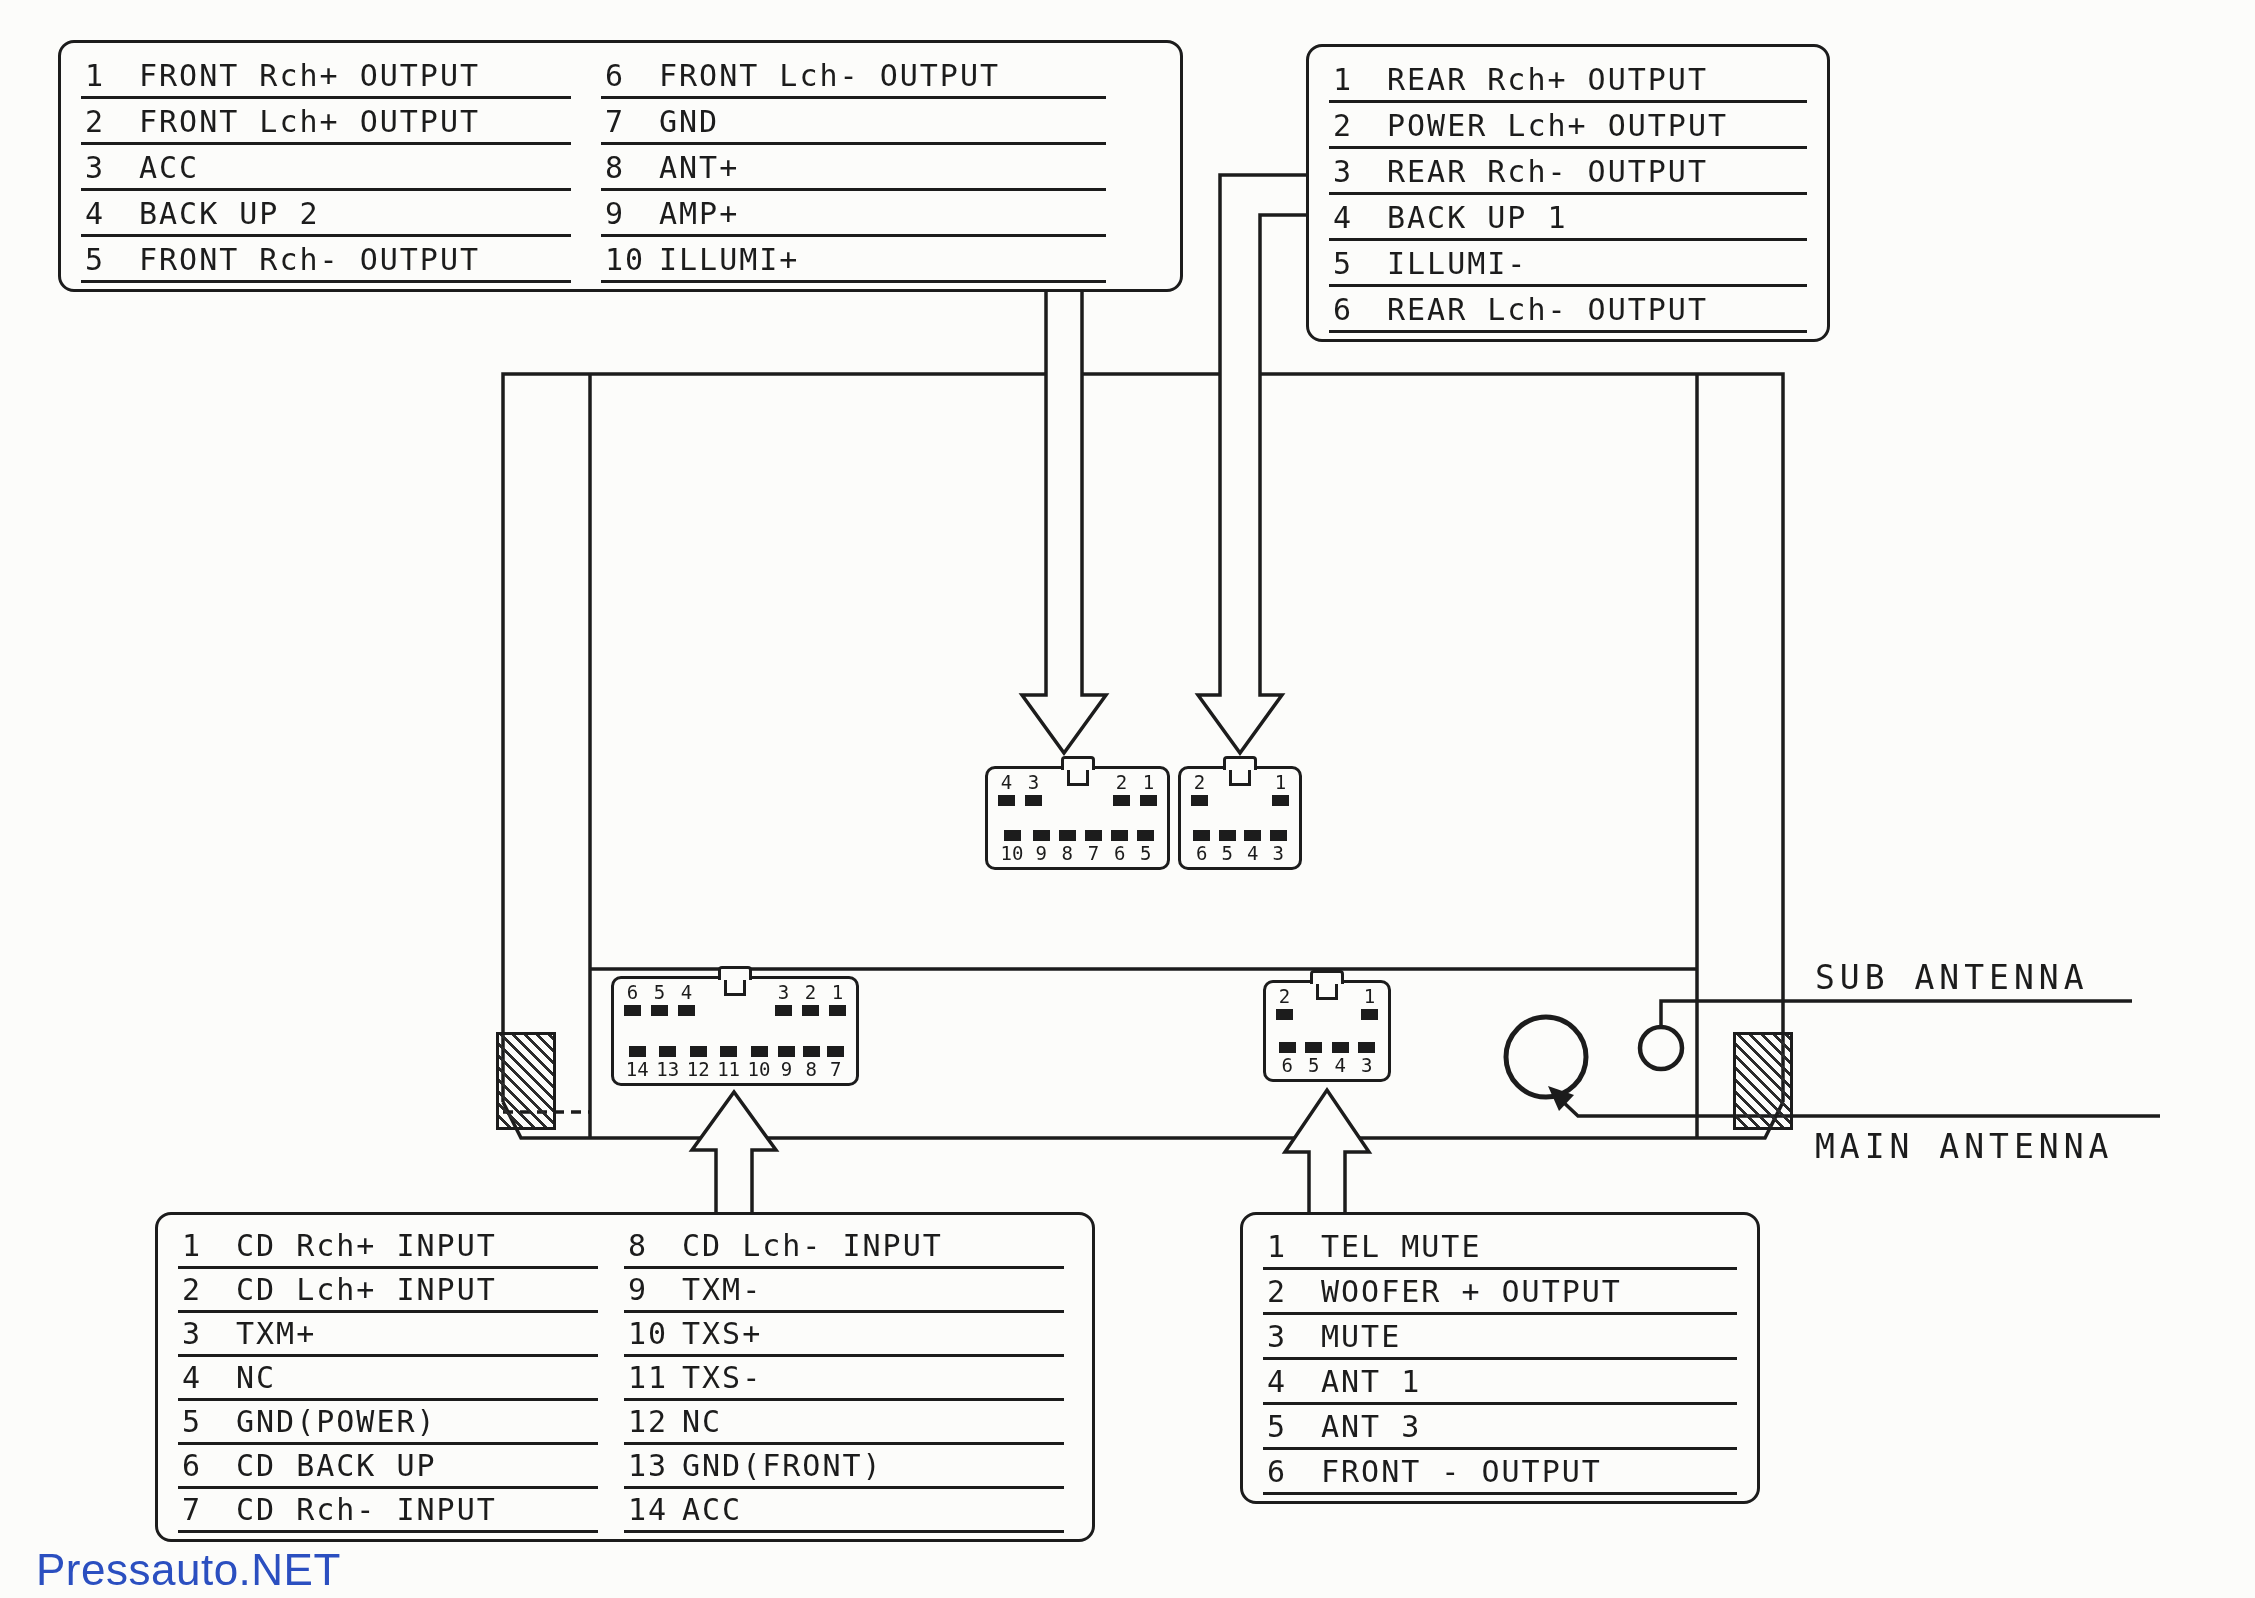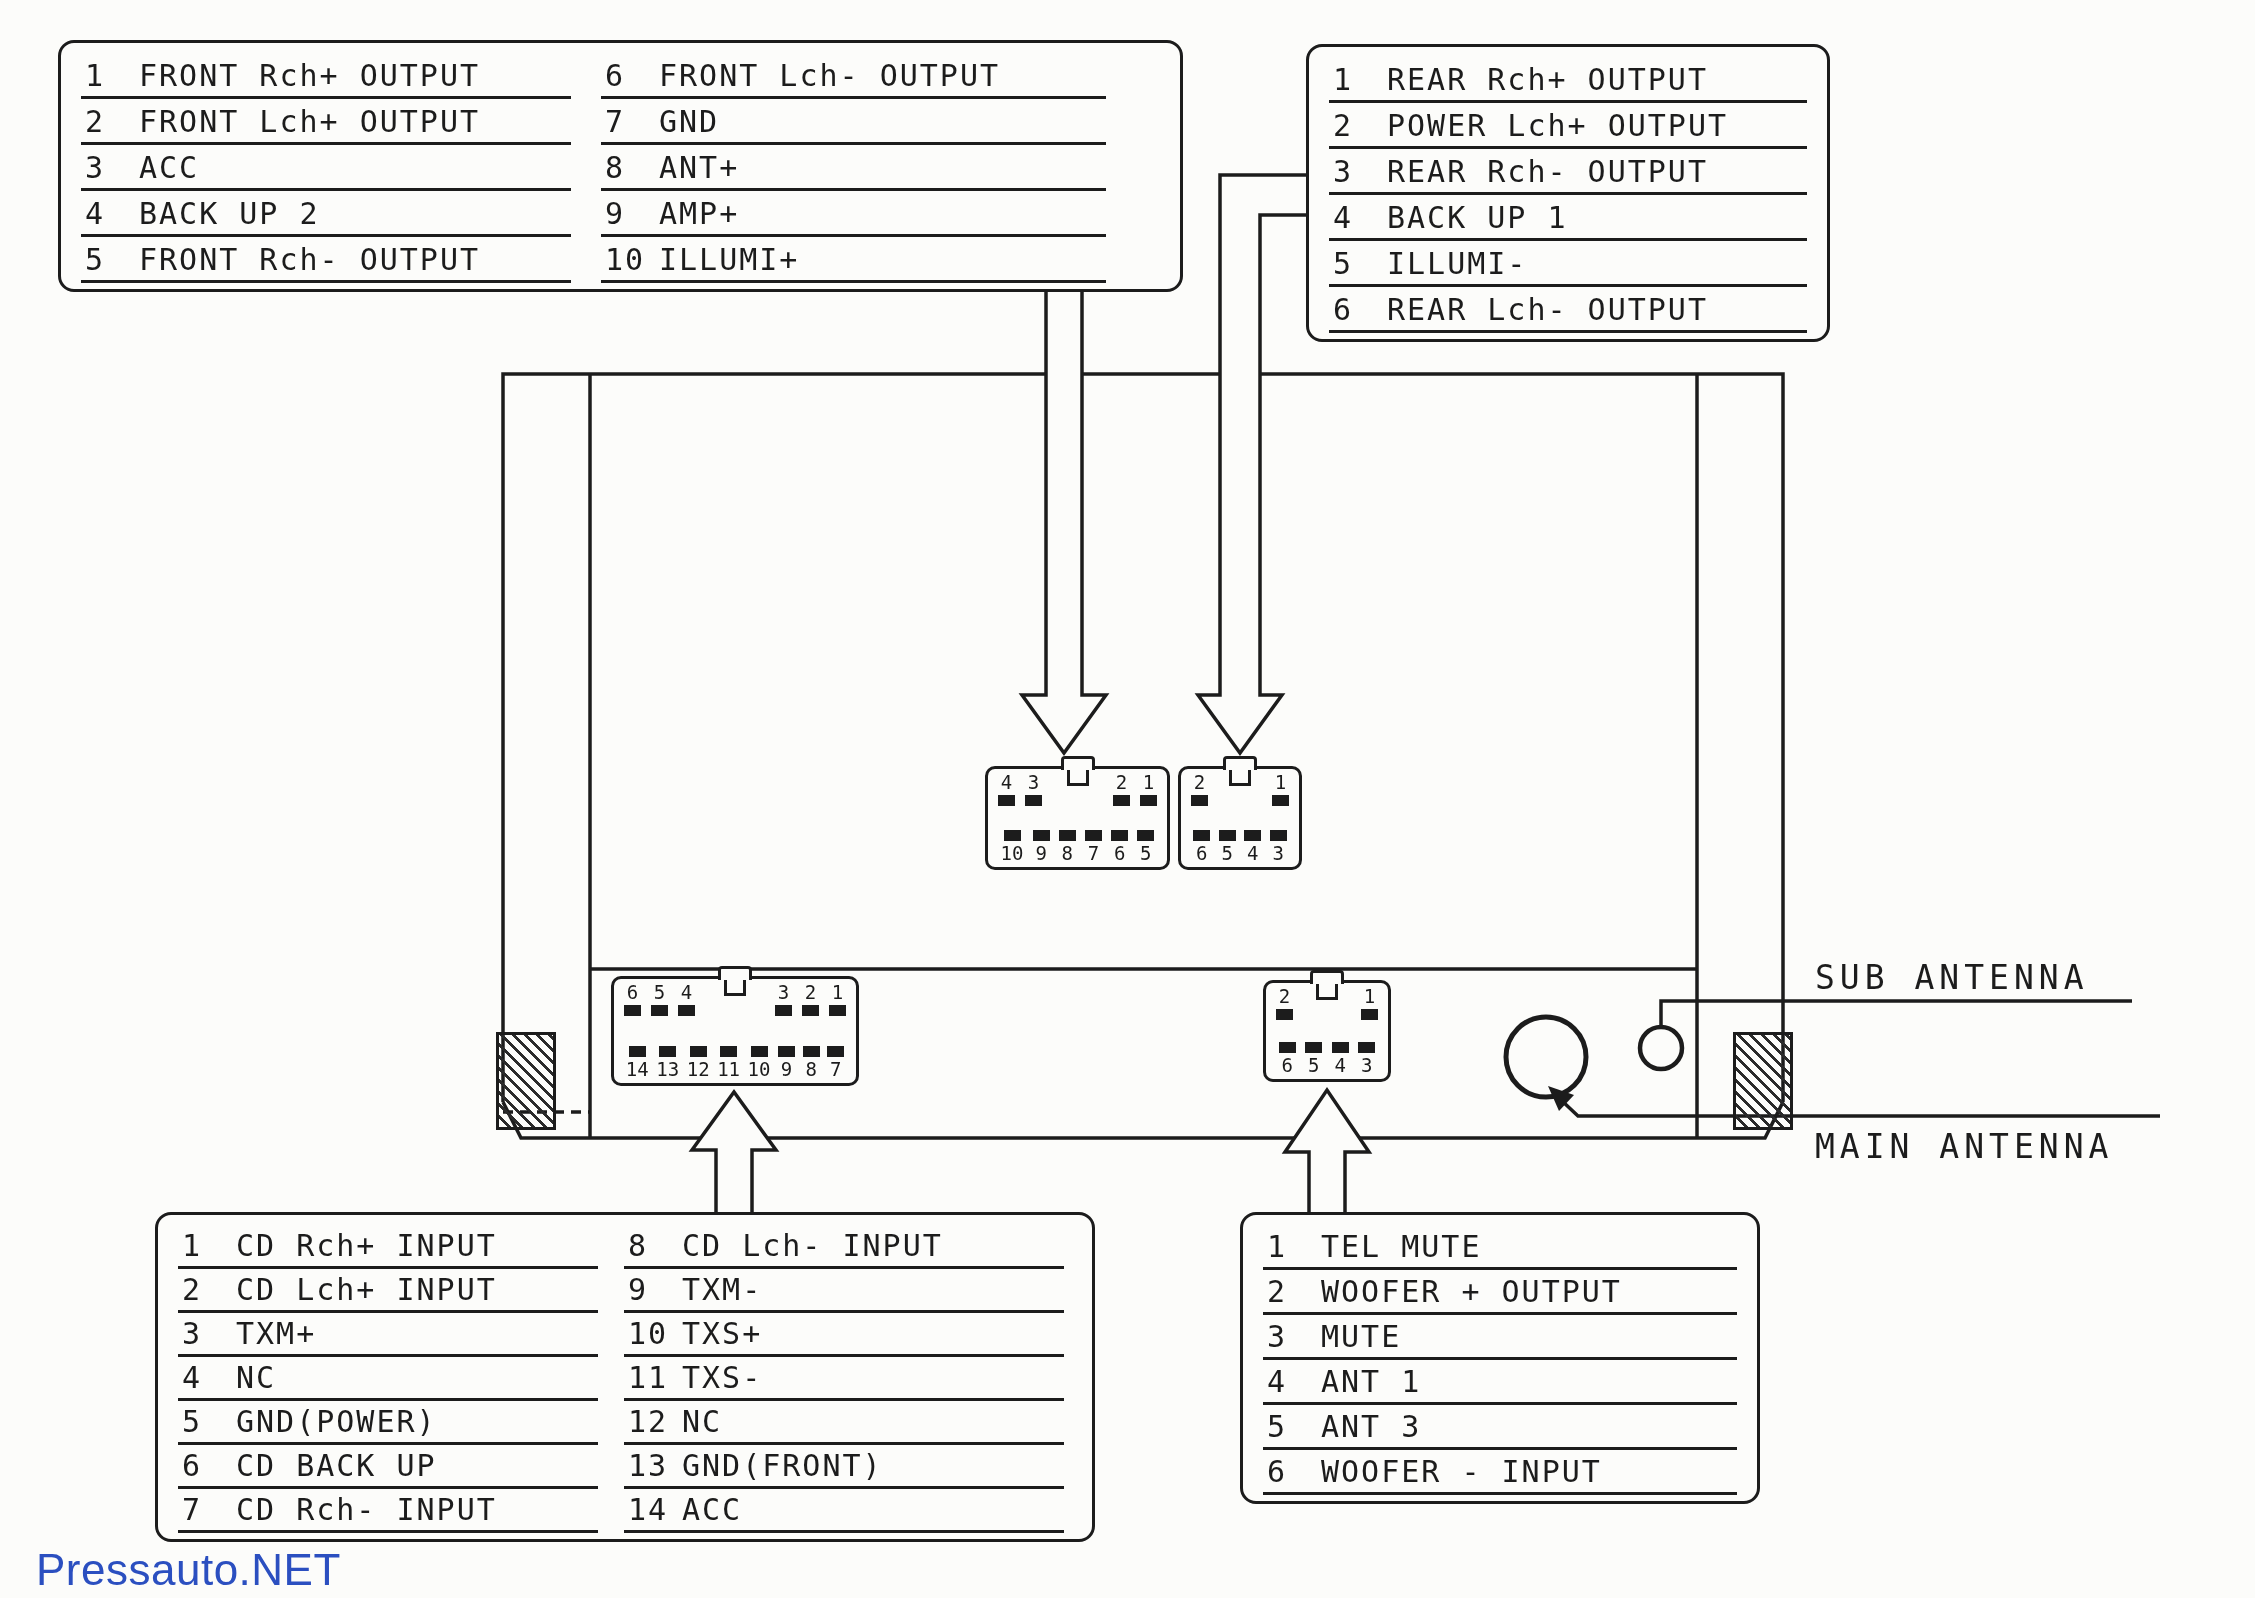--- a/index.html
+++ b/index.html
@@ -283,21 +283,21 @@
           <span class="pin-label">ANT 1</span>
         </div>
 
         <div class="pin-row">
           <span class="pin-no">5</span>
           <span class="pin-label">ANT 3</span>
         </div>
 
         <div class="pin-row">
           <span class="pin-no">6</span>
-          <span class="pin-label">WOOFER - INPUT</span>
+          <span class="pin-label">FRONT - OUTPUT</span>
         </div>
       </div>
   </div>
 
   <div class="connector" style="left:985px; top:766px; width:185px; height:104px;">
     <div class="conn-tab"></div>
     <div class="conn-row top">
       <div class="pin-group">
 
           <div class="pin-cell">

